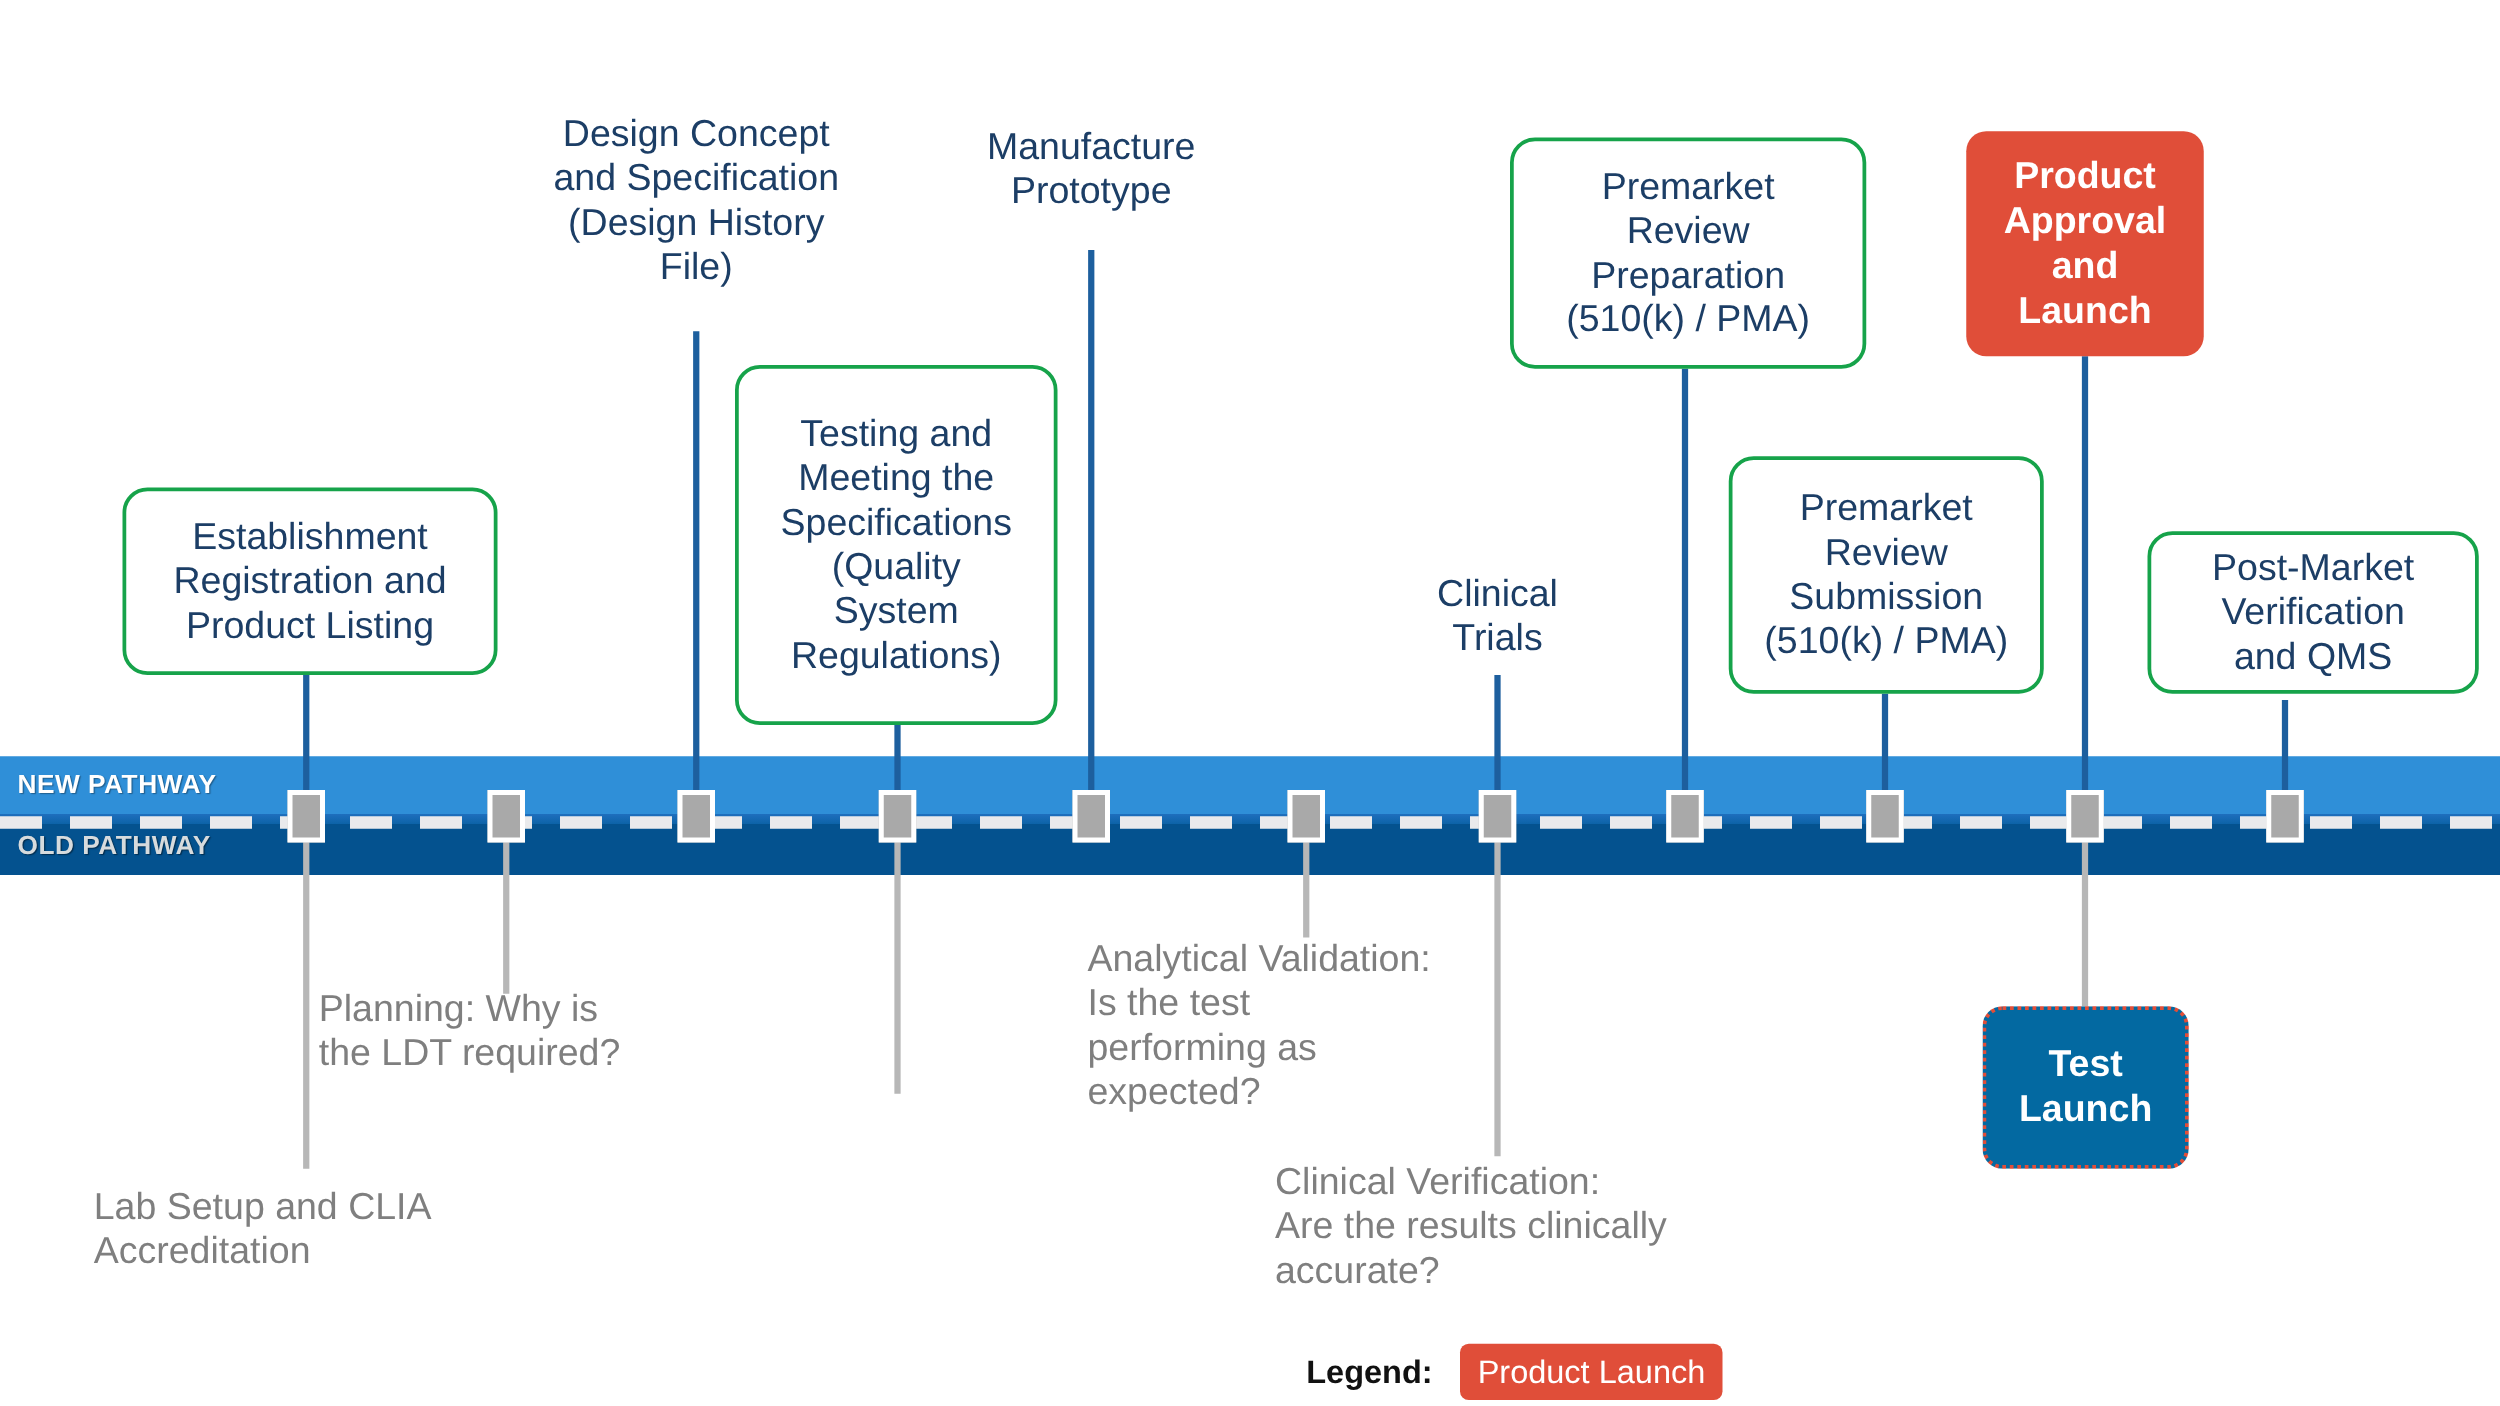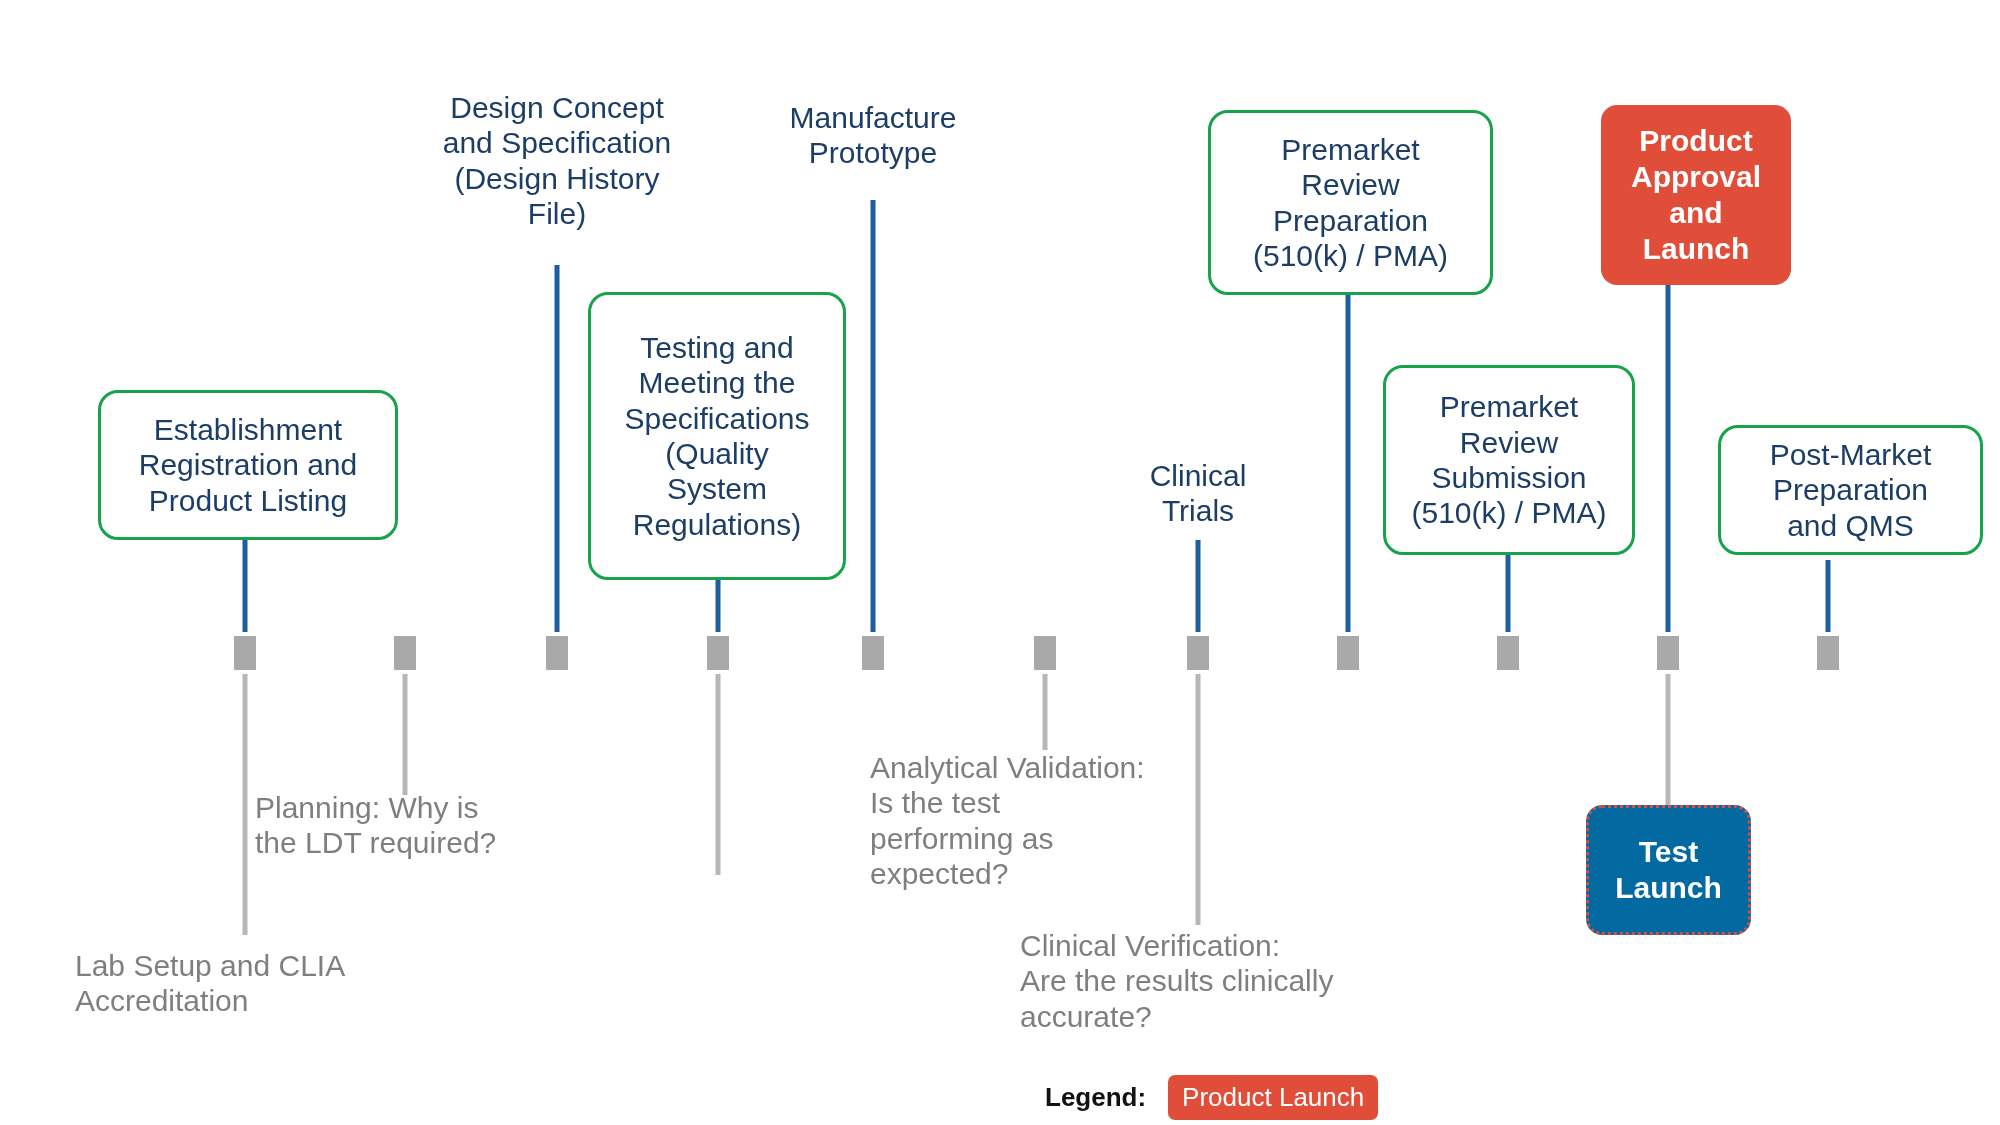--- a/index.html
+++ b/index.html
@@ -120,21 +120,20 @@
     color: #ffffff;
     font-weight: bold;
     font-size: 30px;
     line-height: 1.2;
     text-align: center;
     display: flex;
     align-items: center;
     justify-content: center;
     padding: 6px 10px;
     z-index: 5;
-    margin-left: 28px;
   }
 
   
   .fbox {
     position: absolute;
     box-sizing: border-box;
     background: #0369a1;
     border: 3px dotted #e04e39;
     border-radius: 16px;
     color: #ffffff;
@@ -210,20 +209,25 @@
   <div class="stem-up" style="left:1668px; top:285px; height:360px;"></div>
   <div class="stem-up" style="left:1828px; top:560px; height:85px;"></div>
 
   <div class="stem-down" style="left:245px; top:660px; height:275px;"></div>
   <div class="stem-down" style="left:405px; top:660px; height:135px;"></div>
   <div class="stem-down" style="left:718px; top:660px; height:215px;"></div>
   <div class="stem-down" style="left:1045px; top:660px; height:90px;"></div>
   <div class="stem-down" style="left:1198px; top:660px; height:265px;"></div>
   <div class="stem-down" style="left:1668px; top:660px; height:145px;"></div>
 
+  <div class="bar">
+    <div class="dashline"></div>
+    <div class="bar-top-label">NEW PATHWAY</div>
+    <div class="bar-bottom-label">OLD PATHWAY</div>
+  </div>
 
   <div class="marker" style="left:245px;  top:632px;"></div>
   <div class="marker" style="left:405px;  top:632px;"></div>
   <div class="marker" style="left:557px;  top:632px;"></div>
   <div class="marker" style="left:718px;  top:632px;"></div>
   <div class="marker" style="left:873px;  top:632px;"></div>
   <div class="marker" style="left:1045px; top:632px;"></div>
   <div class="marker" style="left:1198px; top:632px;"></div>
   <div class="marker" style="left:1348px; top:632px;"></div>
   <div class="marker" style="left:1508px; top:632px;"></div>
@@ -261,21 +265,21 @@
 Review
 Submission
 (510(k) / PMA)</div>
 
   <div class="rbox ml" style="left:1573px; top:105px; width:190px; height:180px;">Product
 Approval
 and
 Launch</div>
 
   <div class="gbox ml" style="left:1718px; top:425px; width:265px; height:130px;">Post-Market
-Preparation
+Verification
 and QMS</div>
 
   <div class="botlabel ml" style="left:75px; top:948px; width:340px;">Lab Setup and CLIA
 Accreditation</div>
 
   <div class="botlabel ml" style="left:255px; top:790px; width:300px;">Planning: Why is
 the LDT required?</div>
 
 
   <div class="botlabel ml" style="left:870px; top:750px; width:330px;">Analytical Validation:

